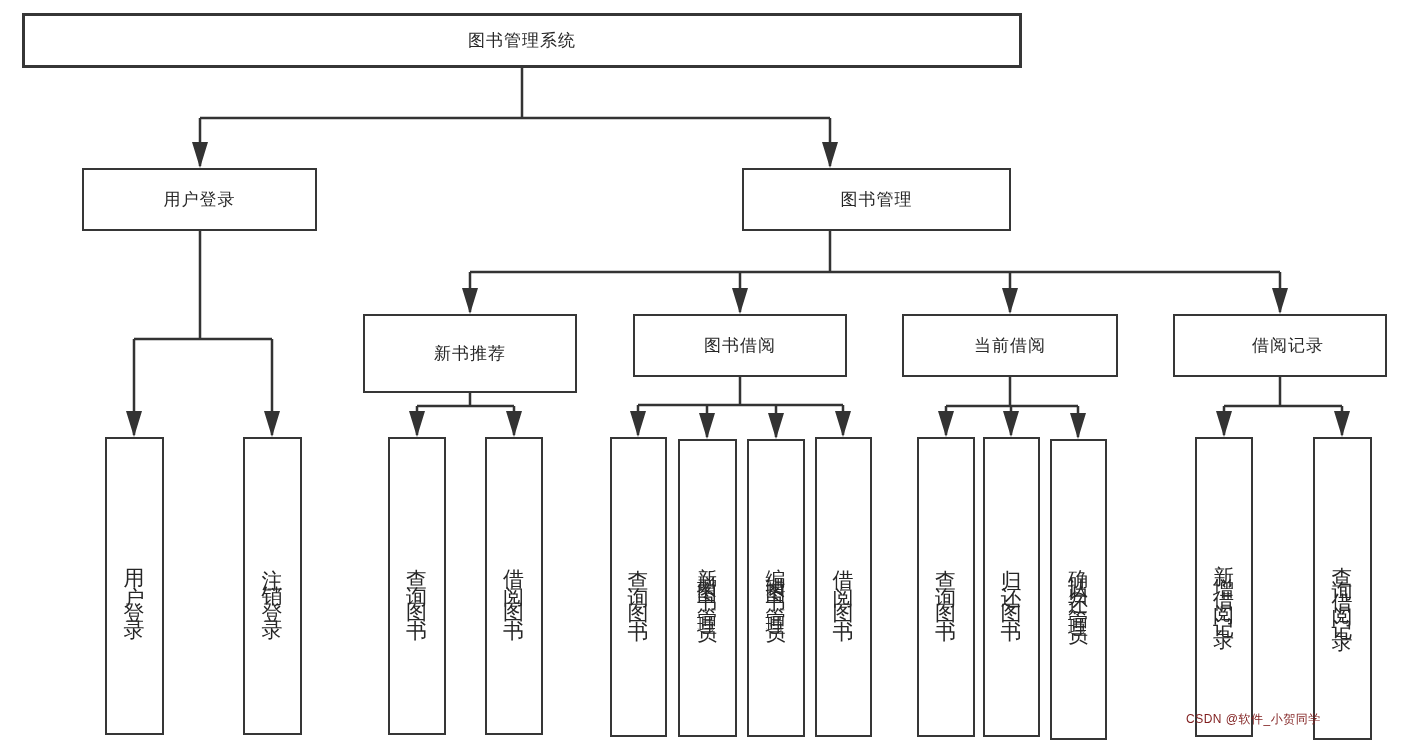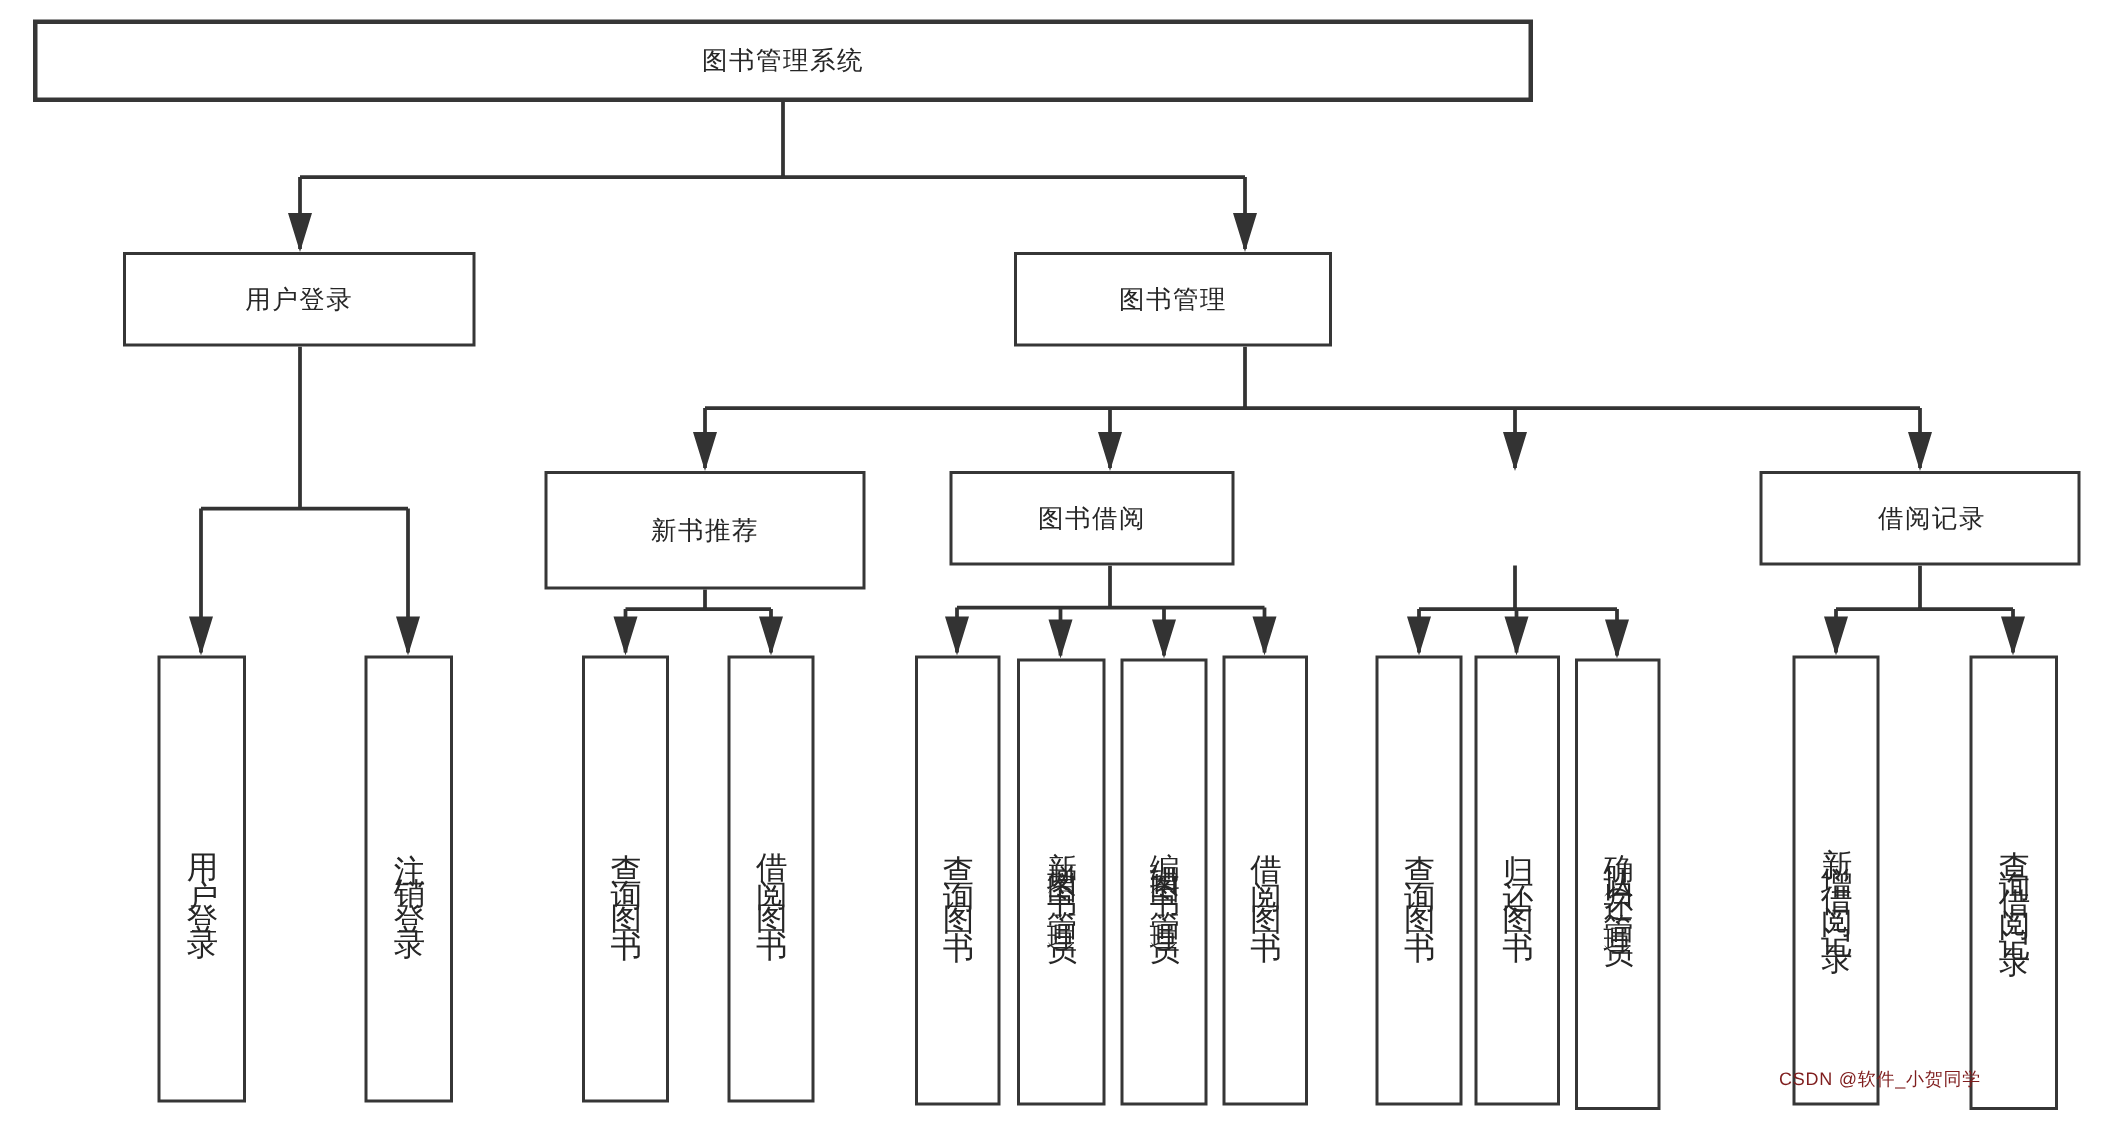--- a/index.html
+++ b/index.html
@@ -58,29 +58,32 @@
       M1216 411 h16 L1224 437 z M1334 411 h16 L1342 437 z"></path>
   </svg>
 
   <div class="box root" style="left:22px;top:13px;width:1000px;height:55px;">
     <span>图书管理系统</span>
   </div>
 
   <div class="box" style="left:82px;top:168px;width:235px;height:63px;">
     <span>用户登录</span>
   </div>
-  <div class="box" style="left:676px;top:168px;width:212px;height:63px;">
+  <div class="box" style="left:742px;top:168px;width:269px;height:63px;">
     <span>图书管理</span>
   </div>
 
   <div class="box" style="left:363px;top:314px;width:214px;height:79px;">
     <span>新书推荐</span>
   </div>
-  <div class="box" style="left:633px;top:314px;width:190px;height:63px;">
+  <div class="box" style="left:633px;top:314px;width:214px;height:63px;">
     <span>图书借阅</span>
+  </div>
+  <div class="box" style="left:902px;top:314px;width:216px;height:63px;">
+    <span>当前借阅</span>
   </div>
   <div class="box" style="left:1173px;top:314px;width:214px;height:63px;padding-left:16px;">
     <span>借阅记录</span>
   </div>
 
   <div class="vbox sp-wide" style="left:105px;top:437px;width:59px;height:298px;">
     <span>用户登录</span>
   </div>
   <div class="vbox sp-wide" style="left:243px;top:437px;width:59px;height:298px;">
     <span>注销登录</span>

